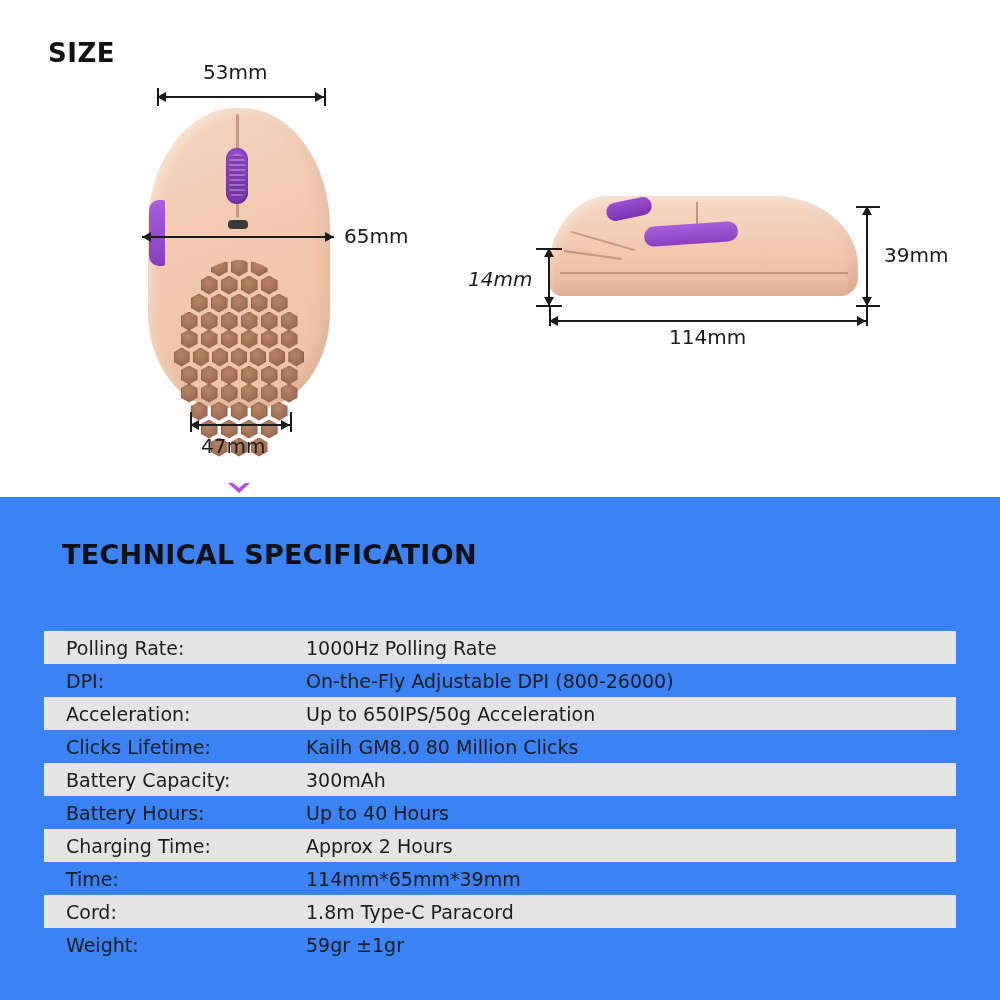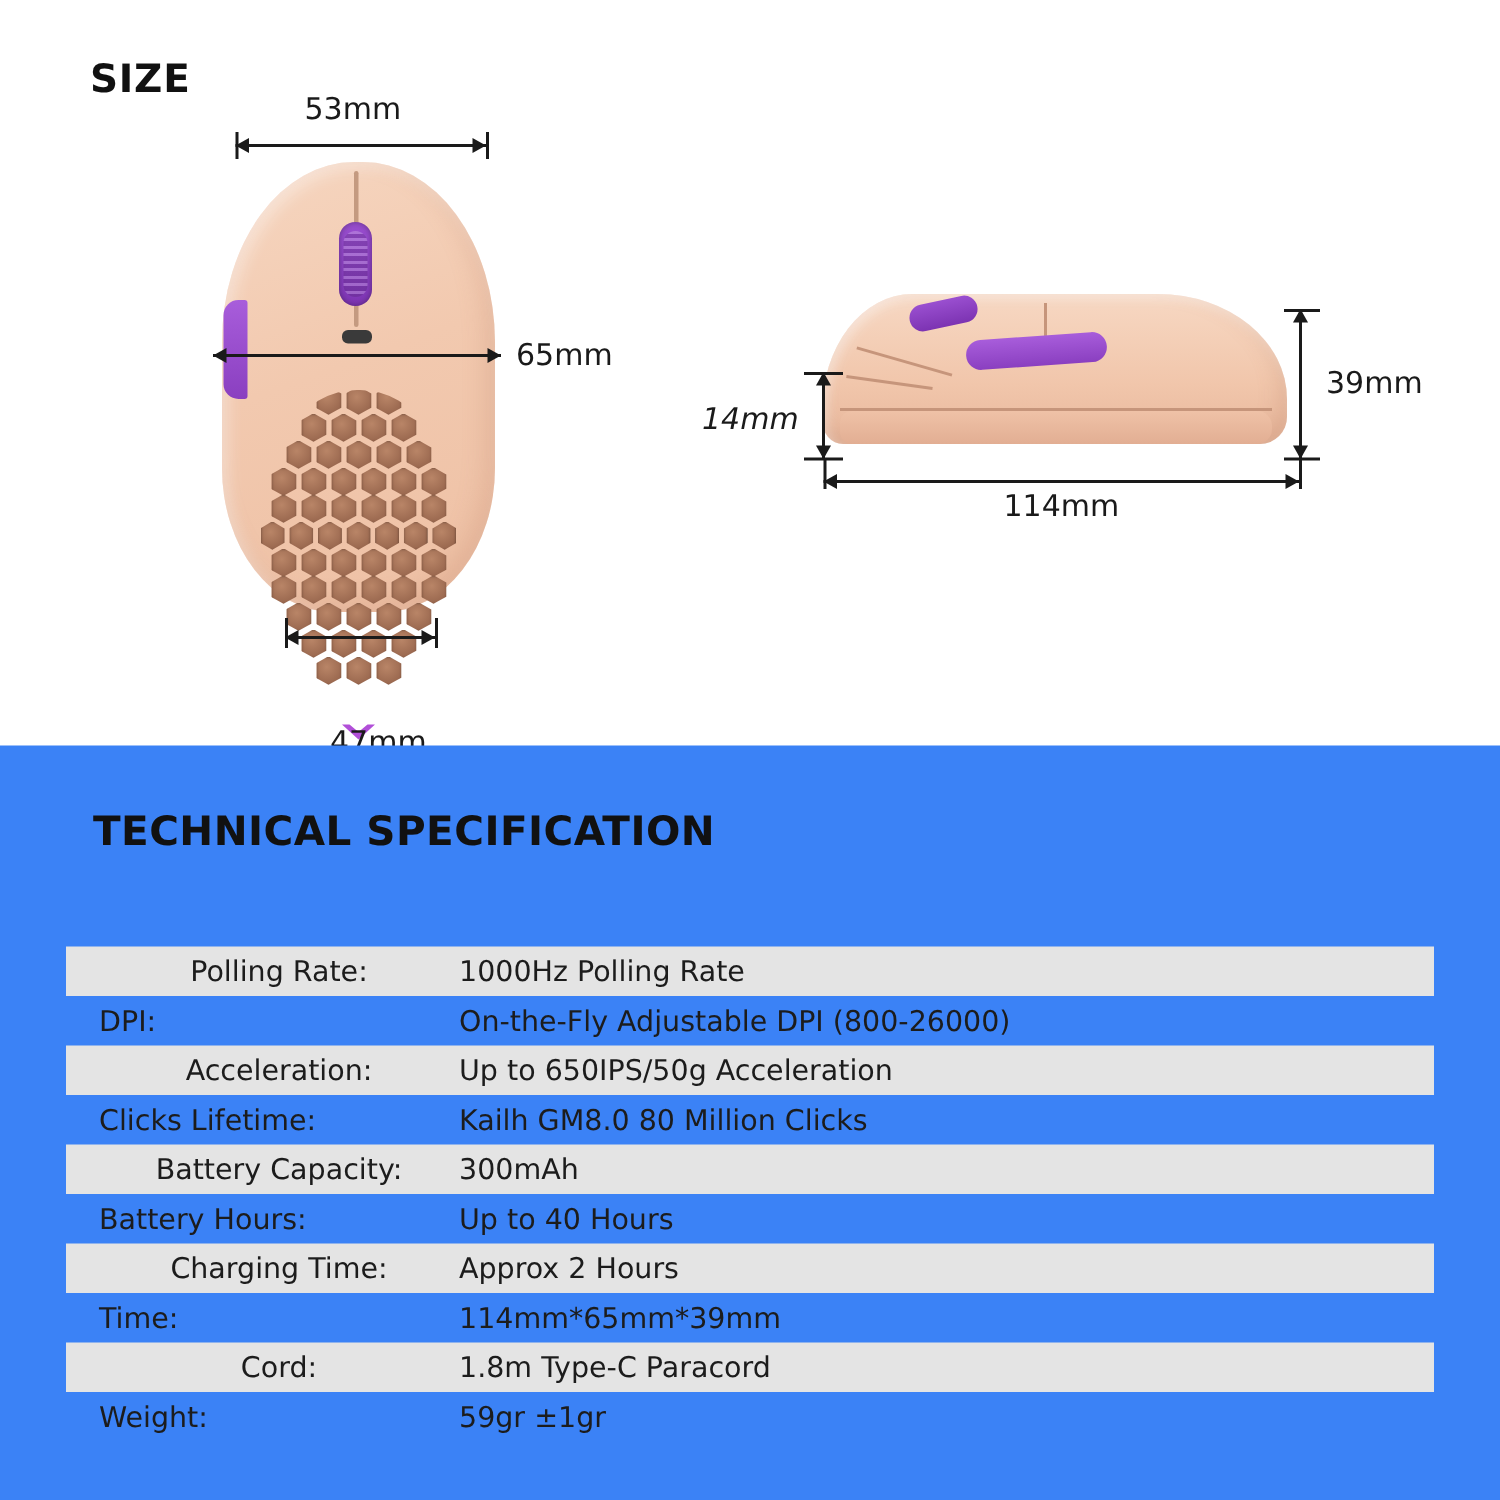--- a/index.html
+++ b/index.html
@@ -23,21 +23,21 @@
   .size-section {
     position: absolute;
     left: 0;
     top: 0;
     width: 1000px;
     height: 497px;
     background: #ffffff;
   }
   .size-title {
     position: absolute;
-    left: 60px;
+    left: 48px;
     top: 38px;
     font-size: 26px;
     font-weight: bold;
     letter-spacing: 0.5px;
     color: #111111;
     font-family: "DejaVu Sans", sans-serif;
     text-align: right;
   }
 
   
@@ -108,21 +108,20 @@
   }
   .spec-row {
     display: flex;
     align-items: center;
     height: 33px;
     padding-left: 22px;
     box-sizing: border-box;
   }
   .spec-row.alt {
     background: #e4e4e4;
-    text-align: center;
   }
   .spec-key {
     width: 240px;
     flex: 0 0 240px;
     font-size: 19px;
     color: #1c1c1c;
   }
   .spec-val {
     font-size: 19px;
     color: #1c1c1c;
@@ -384,21 +383,21 @@
     <div class="mline h-line" style="left:142px; top:236px; width:192px;"></div>
     <div class="arrow-l" style="left:142px; top:232px;"></div>
     <div class="arrow-r" style="left:325px; top:232px;"></div>
     <div class="dim" style="left:344px; top:224px;">65mm</div>
 
     <div class="mline v-line" style="left:190px; top:412px; height:20px;"></div>
     <div class="mline v-line" style="left:290px; top:412px; height:20px;"></div>
     <div class="mline h-line" style="left:190px; top:424px; width:100px;"></div>
     <div class="arrow-l" style="left:190px; top:420px;"></div>
     <div class="arrow-r" style="left:281px; top:420px;"></div>
-    <div class="dim" style="left:220px; top:434px;margin-top:48px;">47mm</div>
+    <div class="dim" style="left:201px; top:434px;">47mm</div>
 
     <div class="mouse-side">
       <div class="side-body"></div>
       <div class="side-base"></div>
       <div class="side-seam"></div>
       <div class="side-splitline"></div>
       <div class="side-scroll"></div>
       <div class="side-sidebtn"></div>
       <div class="side-front-line"></div>
       <div class="side-front-line2"></div>

